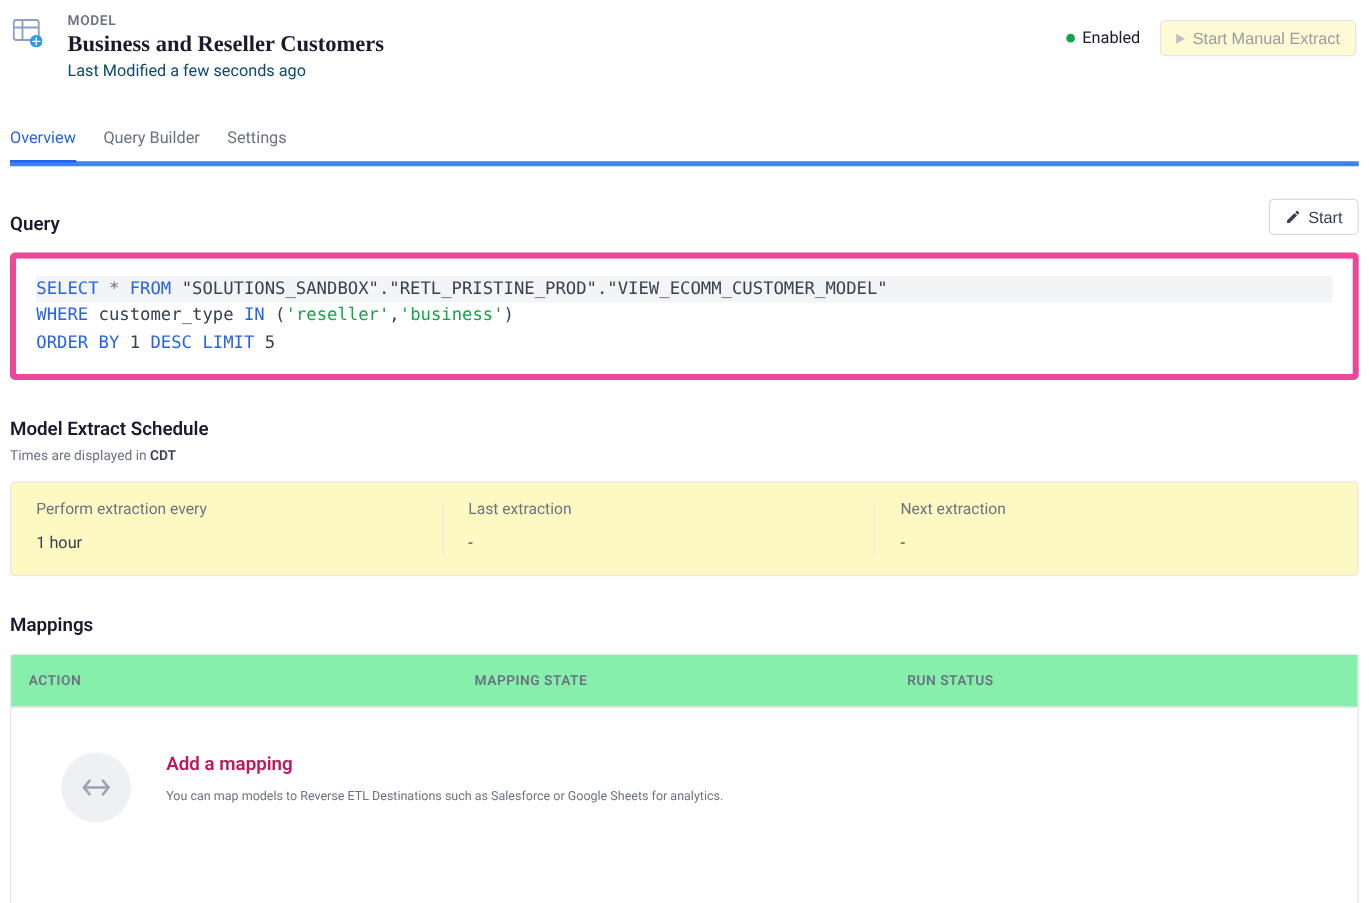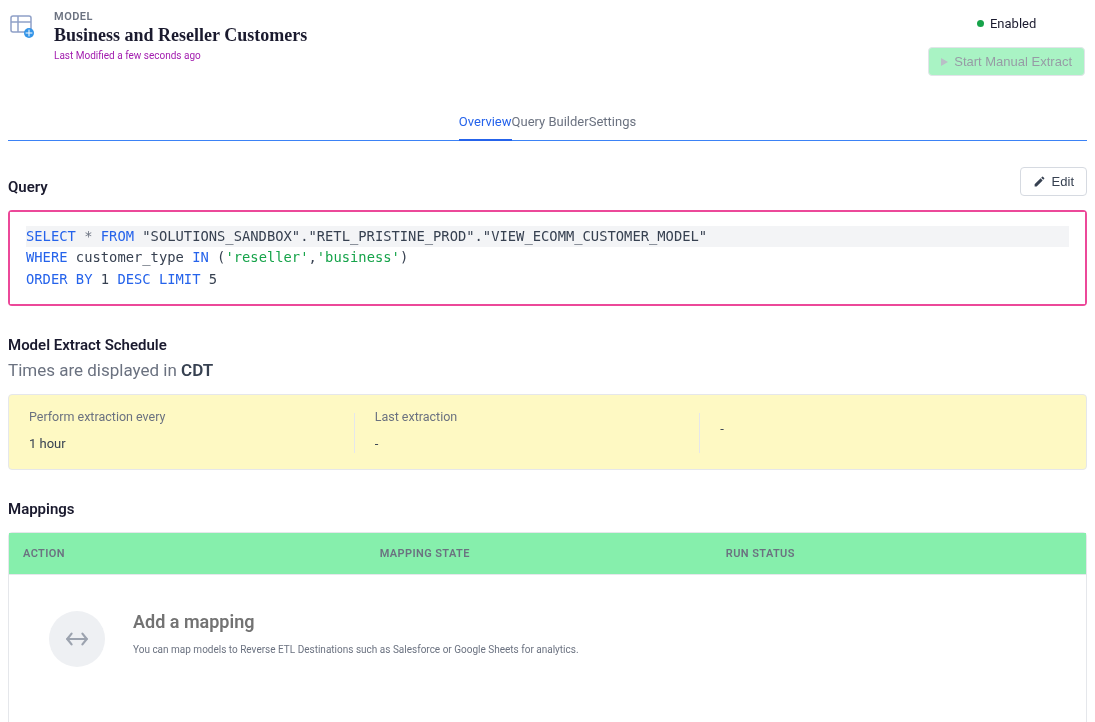--- a/index.html
+++ b/index.html
@@ -35,30 +35,29 @@
       font-weight: 600;
     }
     .title {
       font-size: 18px;
       font-weight: 600;
       color: #1a1a2e;
       margin-top: 2px;
       font-family: Liberation Serif, serif;
     }
     .last-mod {
-      font-size: 10px;
-      color: #a21caf;
+      font-size: 13px;
+      color: #0c4a6e;
       margin-top: 4px;
     }
     .header-right {
       display: flex;
       align-items: center;
       gap: 16px;
       padding-top: 6px;
-      flex-direction: column;
     }
     .status {
       display: flex;
       align-items: center;
       gap: 6px;
       font-size: 13px;
       color: #1a1a2e;
     }
     .status-dot {
       width: 7px;
@@ -66,37 +65,37 @@
       background: #16a34a;
       border-radius: 50%;
     }
     .btn {
       display: inline-flex;
       align-items: center;
       gap: 6px;
       padding: 6px 12px;
       border: 1px solid #d6dae1;
       border-radius: 4px;
-      background: #86efac;
+      background: #fef9c3;
       font-size: 13px;
       color: #6b7280;
       cursor: pointer;
     }
     .btn-disabled { opacity: 0.7; cursor: default; }
     .btn .triangle {
       width: 0; height: 0;
       border-top: 4px solid transparent;
       border-bottom: 4px solid transparent;
       border-left: 7px solid #9ca3af;
     }
     .tabs {
       display: flex;
-      border-bottom: 1px solid #3b82f6;
+      gap: 22px;
+      border-bottom: 4px solid #3b82f6;
       margin-top: 18px;
-      justify-content: center;
     }
     .tab {
       padding: 10px 0;
       font-size: 13px;
       color: #6b7280;
       cursor: pointer;
       border-bottom: 2px solid transparent;
       margin-bottom: -1px;
     }
     .tab.active {
@@ -120,21 +119,21 @@
       gap: 6px;
       padding: 6px 12px;
       border: 1px solid #d6dae1;
       border-radius: 4px;
       background: #fff;
       font-size: 13px;
       color: #374151;
       cursor: pointer;
     }
     .panel {
-      border: 2px solid #ec4899;
+      border: 5px solid #ec4899;
       border-radius: 4px;
       margin-top: 14px;
     }
     .code-block {
       padding: 14px 16px;
       background: #ffffff;
     }
     .code-block pre {
       font-family: "Menlo", "Monaco", Consolas, monospace;
       font-size: 13.8px;
@@ -144,21 +143,21 @@
     .line1-bg {
       background: #f3f4f6;
       display: inline-block;
       width: 100%;
     }
     .tok-k { color: #2563eb; }
     .tok-op { color: #6b7280; }
     .tok-s { color: #16a34a; }
     .tok-id { color: #374151; }
     .schedule-sub {
-      font-size: 17px;
+      font-size: 11px;
       color: #6b7280;
       margin-top: 6px;
     }
     .schedule-panel {
       display: flex;
       padding: 14px 20px 18px 20px;
       border: 1px solid #e5e7eb;
       border-radius: 4px;
       background: #fef9c3;
       margin-top: 14px;
@@ -215,23 +214,23 @@
       width: 56px;
       height: 56px;
       border-radius: 50%;
       background: #eef0f3;
       display: flex;
       align-items: center;
       justify-content: center;
       color: #9ca3af;
     }
     .empty-title {
-      font-size: 18px;
-      font-weight: 600;
-      color: #737373;
+      font-size: 15px;
+      font-weight: 600;
+      color: #be185d;
       cursor: pointer;
     }
     .empty-desc {
       font-size: 10px;
       color: #6b7280;
       margin-top: 12px;
     }
   </style>
 </head>
 <body>
@@ -270,21 +269,21 @@
   <div class="tab">Query Builder</div>
   <div class="tab">Settings</div>
 </div>
 
 <div class="section-row">
   <div class="section-title">Query</div>
   <button class="edit-btn">
     <svg width="13" height="13" viewBox="0 0 24 24">
       <path d="M3 17.25V21h3.75L17.81 9.94l-3.75-3.75L3 17.25zM20.71 7.04a1 1 0 0 0 0-1.41l-2.34-2.34a1 1 0 0 0-1.41 0l-1.83 1.83 3.75 3.75 1.83-1.83z" fill="#374151"></path>
     </svg>
-    <span>Edit</span>
+    <span>Start</span>
   </button>
 </div>
 <div class="panel">
   <div class="code-block">
 <pre><span class="line1-bg"><span class="tok-k">SELECT</span><span class="tok-op"> * </span><span class="tok-k">FROM</span><span class="tok-id"> "SOLUTIONS_SANDBOX"."RETL_PRISTINE_PROD"."VIEW_ECOMM_CUSTOMER_MODEL"</span></span>
 <span class="tok-k">WHERE</span><span class="tok-id"> customer_type </span><span class="tok-k">IN</span><span class="tok-id"> (</span><span class="tok-s">'reseller'</span><span class="tok-id">,</span><span class="tok-s">'business'</span><span class="tok-id">)</span>
 <span class="tok-k">ORDER BY</span><span class="tok-id"> 1 </span><span class="tok-k">DESC</span><span class="tok-k"> LIMIT</span><span class="tok-id"> 5</span></pre>
   </div>
 </div>
 
@@ -297,20 +296,21 @@
 <div class="schedule-panel">
   <div class="schedule-col">
     <div class="schedule-label">Perform extraction every</div>
     <div class="schedule-val">1 hour</div>
   </div>
   <div class="schedule-col">
     <div class="schedule-label">Last extraction</div>
     <div class="schedule-val">-</div>
   </div>
   <div class="schedule-col">
+    <div class="schedule-label">Next extraction</div>
     <div class="schedule-val">-</div>
   </div>
 </div>
 
 <div style="margin-top:30px">
   <div class="section-title">Mappings</div>
 </div>
 <div class="mappings-panel">
   <div class="mappings-head">
     <div class="mh-action">ACTION</div>

